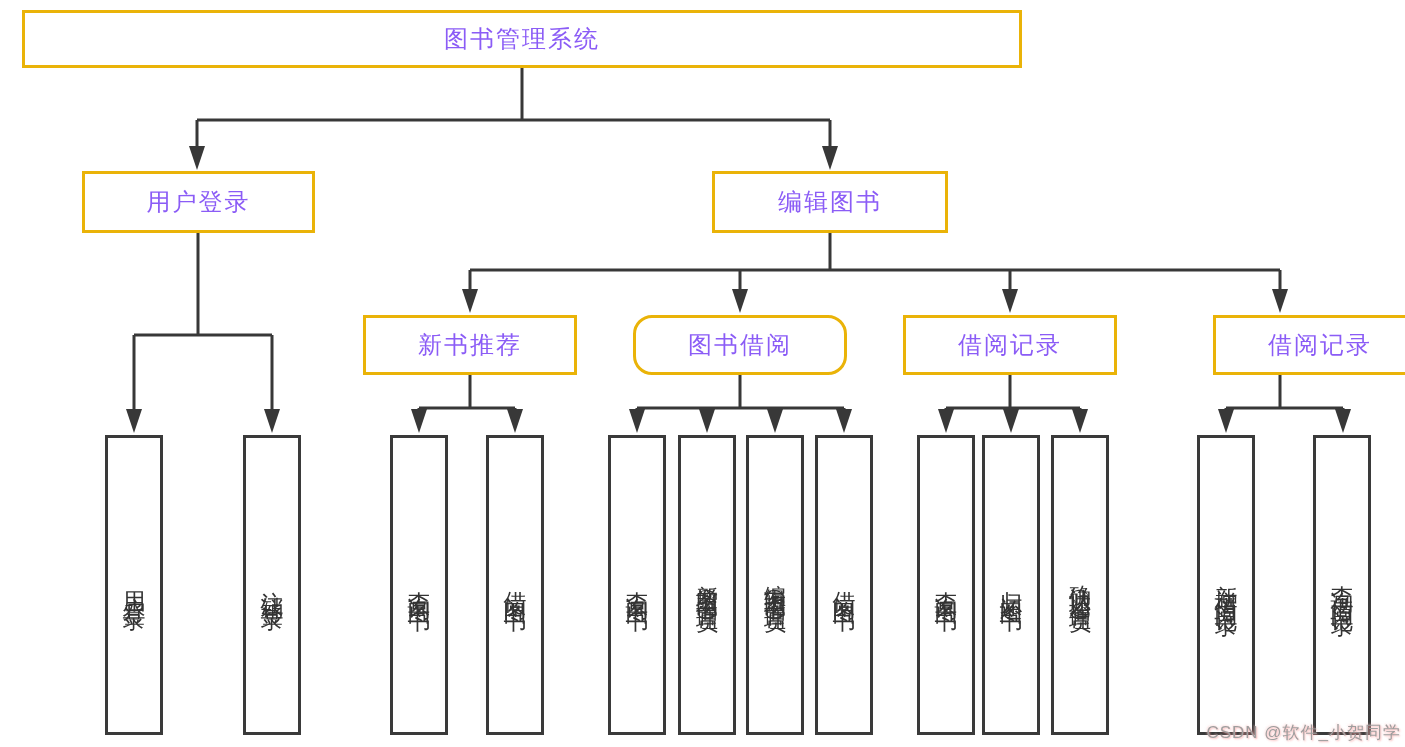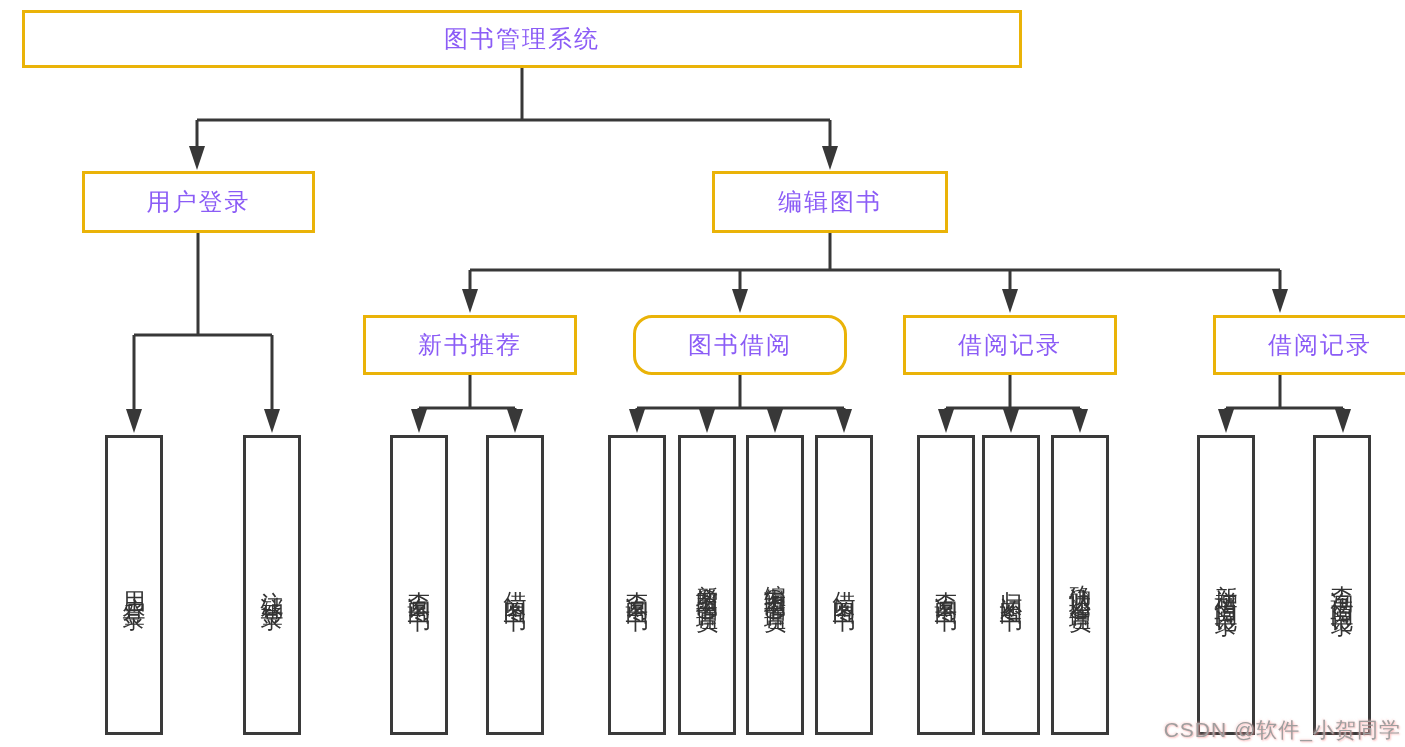--- a/index.html
+++ b/index.html
@@ -56,21 +56,21 @@
     white-space: nowrap;
   }
   .vbox.tight .vtext {
     letter-spacing: 4px;
     font-size: 22px;
   }
   .watermark {
     position: absolute;
     right: 4px;
     bottom: 3px;
-    font-size: 21px;
+    font-size: 17px;
     color: #9e9e9e;
     letter-spacing: 1px;
     text-shadow: 1px 1px 2px rgba(250, 150, 150, 0.65), -1px -1px 2px rgba(252, 200, 200, 0.5);
     z-index: 3;
   }
 </style>
 </head>
 <body>
 
 <div class="canvas">

